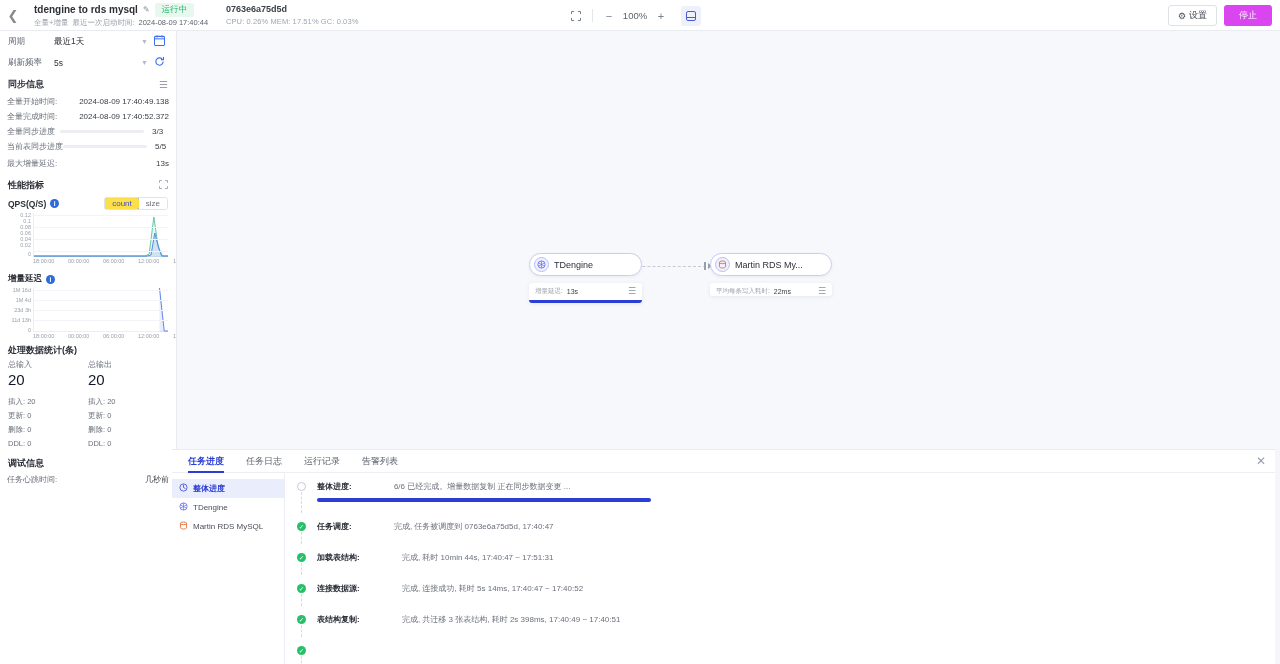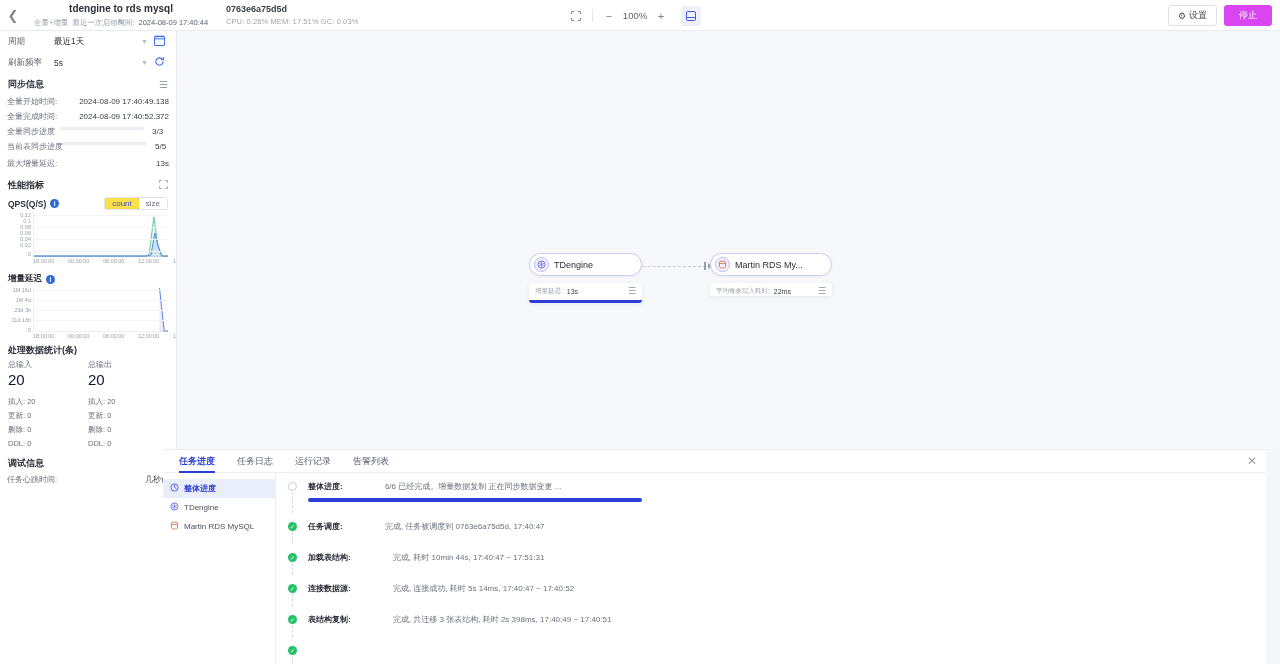--- a/index.html
+++ b/index.html
@@ -14,21 +14,21 @@
   .topbar {
     position: absolute; top: 0; left: 0; width: 1280px; height: 31px;
     background: #ffffff; border-bottom: 1px solid #e8ebf0;
     display: flex; align-items: center;
   }
   .back-chev {
     width: 26px; height: 31px; display: flex; align-items: center; justify-content: center;
     color: #888; font-size: 13px; cursor: pointer;
   }
   .task-id-block { width: 182px; padding-left: 8px; }
-  .task-id-row1 { display: flex; align-items: center; gap: 5px; height: 14px; flex-direction: column; }
+  .task-id-row1 { display: flex; align-items: center; gap: 5px; height: 14px; }
   .task-title { font-size: 10px; color: #2c2f38; font-weight: 600; white-space: nowrap; }
   .edit-ic { font-size: 8px; color: #8a8f99; cursor: pointer; line-height: 1; }
   .badge-run {
     background: #e7f8ef; color: #29b86c; font-size: 8.5px;
     padding: 1px 7px; border-radius: 2px; white-space: nowrap;
   }
   .task-id-row2 { display: flex; align-items: center; gap: 4px; margin-top: 1px; }
   .sub-gray { font-size: 7.5px; color: #9aa0ab; white-space: nowrap; }
   .sub-dark { font-size: 7.5px; color: #5c626e; white-space: nowrap; }
 
@@ -80,21 +80,21 @@
   .sec-head {
     display: flex; align-items: center; justify-content: space-between;
     padding: 5px 8px 3px 8px;
   }
   .sec-title { font-size: 9px; font-weight: 700; color: #2c2f38; }
   .ic-dim { color: #9aa0ab; font-size: 10px; cursor: pointer; }
 
   .info-row { display: flex; align-items: center; padding: 0 7px; height: 15px; }
   .info-k { font-size: 8px; color: #6b707b; white-space: nowrap; }
   .info-v { margin-left: auto; font-size: 8px; color: #3b4049; }
-  .bar-wrap { margin-left: auto; display: flex; align-items: flex-start; gap: 8px; }
+  .bar-wrap { margin-left: auto; display: flex; align-items: center; gap: 8px; }
   .bar-track { width: 84px; height: 3px; background: #eceef3; border-radius: 2px; overflow: hidden; }
   .bar-fill { height: 100%; background: #2a3dd4; border-radius: 2px; }
   .bar-txt { font-size: 8px; color: #3b4049; min-width: 17px; }
 
   .qps-head { display: flex; align-items: center; padding: 2px 8px 1px 8px; gap: 4px; }
   .qps-t { font-size: 8.5px; font-weight: 700; color: #2c2f38; }
   .info-dot {
     width: 9px; height: 9px; border-radius: 50%; background: #2f6bd8; color: #fff;
     font-size: 6.5px; display: inline-flex; align-items: center; justify-content: center;
     font-weight: 700; cursor: pointer;
@@ -159,21 +159,21 @@
   .edge-bar { position: absolute; width: 2px; height: 8px; background: #9aa0ab; }
 
   .watermark {
     position: absolute; right: 14px; bottom: 6px;
     font-size: 27px; color: #dcdee3; letter-spacing: 1px; white-space: nowrap;
     pointer-events: none; user-select: none;
   }
 
   
   .bpanel {
-    position: absolute; left: 163px; top: 449px; width: 1103px; height: 215px;
+    position: absolute; left: 172px; top: 449px; width: 1103px; height: 215px;
     background: #fff; border-top: 1px solid #e8ebf0;
   }
   .tabs { display: flex; align-items: center; height: 23px; border-bottom: 1px solid #eceef3; padding-left: 5px; }
   .tab { font-size: 9px; color: #5c626e; padding: 0 11px; line-height: 22px; cursor: pointer; position: relative; }
   .tab.active { color: #2a3dd4; font-weight: 700; }
   .tab.active::after {
     content: ""; position: absolute; left: 11px; right: 11px; bottom: -1px; height: 2px; background: #2a3dd4;
   }
   .panel-close {
     position: absolute; right: 9px; top: 5px; color: #9aa0ab; font-size: 12px; cursor: pointer; line-height: 1;

